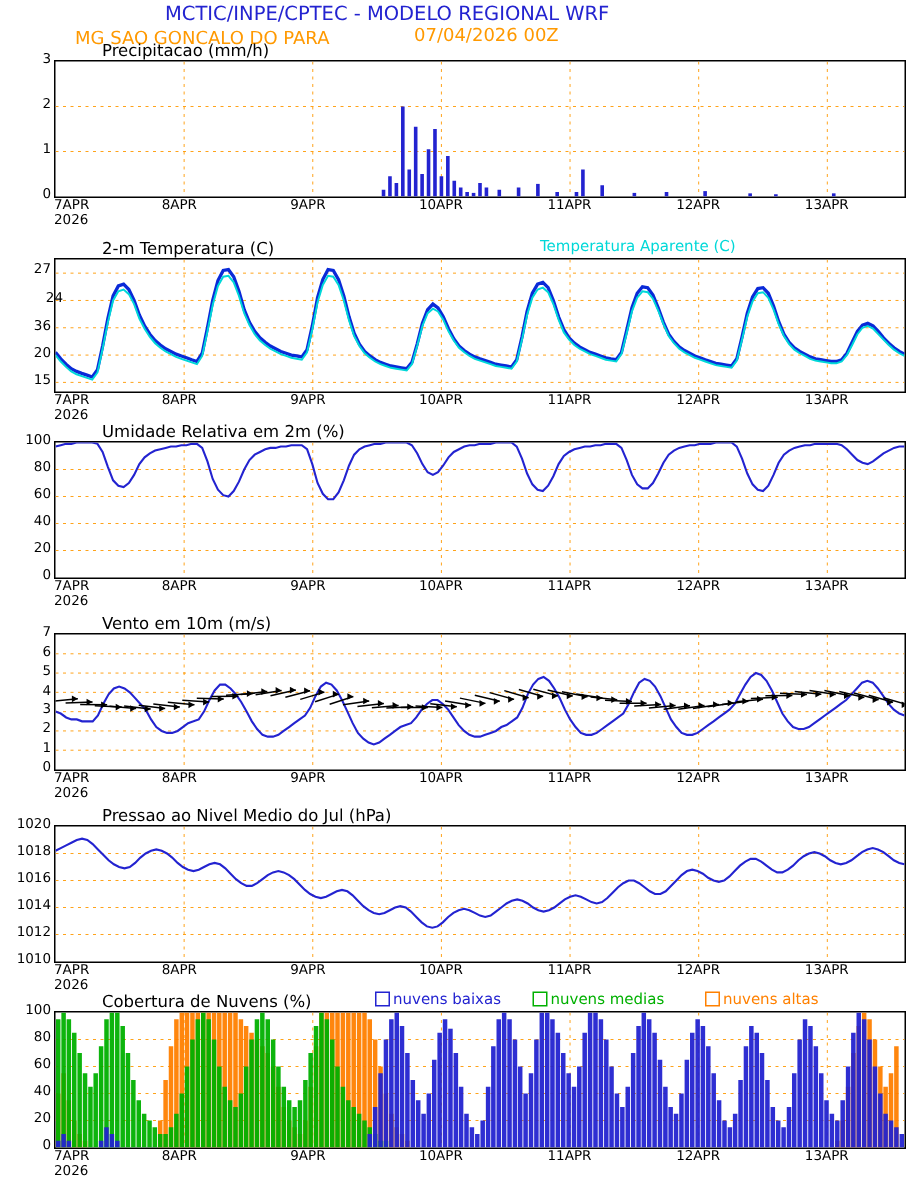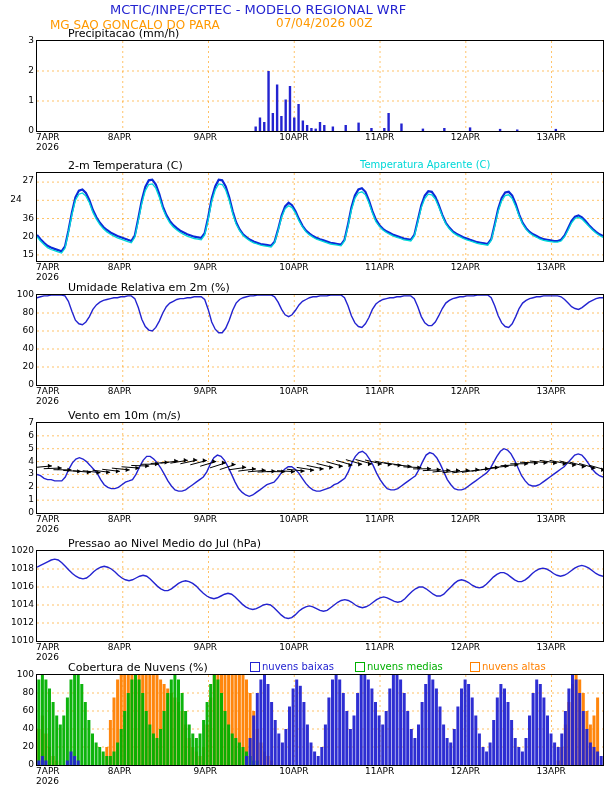--- a/index.html
+++ b/index.html
@@ -517,21 +517,21 @@
     <div class="txt xlab" style="left: 193.515px; top: 132px;">9APR</div>
     <div class="txt xlab" style="left: 279.273px; top: 132px;">10APR</div>
     <div class="txt xlab" style="left: 365.03px; top: 132px;">11APR</div>
     <div class="txt xlab" style="left: 450.788px; top: 132px;">12APR</div>
     <div class="txt xlab" style="left: 536.545px; top: 132px;">13APR</div>
     <div class="txt xlab" style="left: 36px; top: 142px;">2026</div>
     <div class="txt ptitle" style="left: 68px; top: 159px;">2-m Temperatura (C)</div>
     <div class="txt ylab" style="width: 32px; left: 2px; top: 248.931px;">15</div>
     <div class="txt ylab" style="width: 32px; left: 2px; top: 230.724px;">20</div>
     <div class="txt ylab" style="width: 32px; left: 2px; top: 212.517px;">36</div>
-    <div class="txt ylab" style="width: 32px; left: 0; top: 194.31px; text-align: center;">24</div>
+    <div class="txt ylab" style="width: 32px; left: 10px; top: 194.31px;">24</div>
     <div class="txt ylab" style="width: 32px; left: 2px; top: 175px;">27</div>
     <div class="txt xlab" style="left: 36px; top: 262px;">7APR</div>
     <div class="txt xlab" style="left: 107.758px; top: 262px;">8APR</div>
     <div class="txt xlab" style="left: 193.515px; top: 262px;">9APR</div>
     <div class="txt xlab" style="left: 279.273px; top: 262px;">10APR</div>
     <div class="txt xlab" style="left: 365.03px; top: 262px;">11APR</div>
     <div class="txt xlab" style="left: 450.788px; top: 262px;">12APR</div>
     <div class="txt xlab" style="left: 536.545px; top: 262px;">13APR</div>
     <div class="txt xlab" style="left: 36px; top: 272px;">2026</div>
     <div class="txt ptitle" style="left: 68px; top: 281px;">Umidade Relativa em 2m (%)</div>

